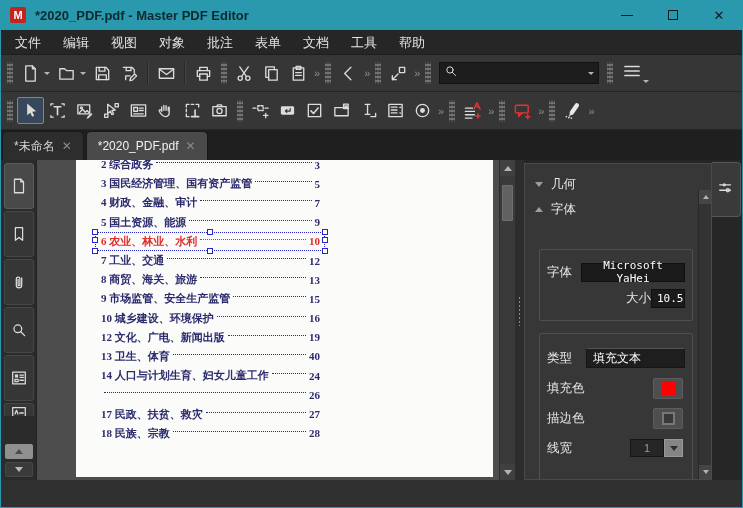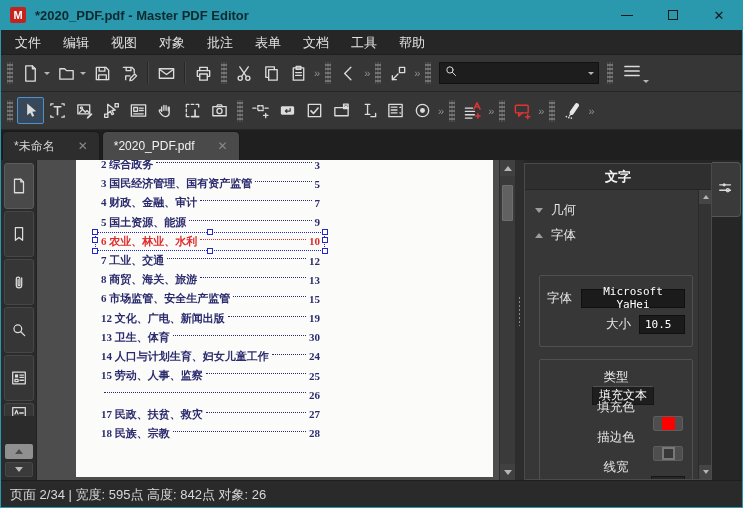--- a/index.html
+++ b/index.html
@@ -37,21 +37,21 @@
   .menu-wrap{position:relative;width:30px;height:28px;display:flex;align-items:center;justify-content:center;}
   .menu-wrap svg{width:20px;height:20px;}
   .mini-dd{position:absolute;right:-2px;bottom:1px;width:0;height:0;border:3px solid transparent;border-top-color:#b5b5b5;}
   svg .st{stroke:#dcdcdc;fill:none;stroke-width:1.4px;stroke-linecap:round;stroke-linejoin:round;}
   svg .s2{stroke:#dcdcdc;fill:none;stroke-width:1.7px;stroke-linecap:round;stroke-linejoin:round;}
   svg .sf{fill:#dcdcdc;stroke:none;}
   svg .rd{stroke:#e23434;fill:none;stroke-width:1.5px;stroke-linecap:round;stroke-linejoin:round;}
   svg .dk{stroke:#363636;fill:none;stroke-width:1.3px;stroke-linecap:round;stroke-linejoin:round;}
   
   .tabbar{height:30px;flex:none;background:#1f1f1f;display:flex;align-items:flex-end;padding-left:1px;}
-  .tab{height:29px;display:flex;align-items:center;gap:23px;padding:0 11px;margin-right:2px;
+  .tab{height:29px;display:flex;align-items:center;gap:7px;padding:0 11px;margin-right:2px;
     background:#2d2d2d;border:1px solid #191919;border-bottom:none;border-radius:5px 5px 0 0;}
   .tab .tlabel{font-size:12px;color:#d6d6d6;}
   .tab.active{background:#4a4a4a;}
   .tab.active .tlabel{color:#f2f2f2;}
   .tclose{color:#8a8a8a;font-size:12px;font-weight:bold;}
   
   .main{height:320px;flex:none;display:flex;background:#f0abfc;}
   .sidebar{width:36px;flex:none;background:#2b2b2b;border-right:1px solid #222;display:flex;flex-direction:column;align-items:center;padding-top:3px;position:relative;}
   .sbtn{width:30px;height:46px;flex:none;margin-bottom:2px;background:#363636;border:1px solid #474747;border-radius:3px;
     display:flex;align-items:center;justify-content:center;overflow:hidden;}
@@ -100,26 +100,26 @@
     font-weight:bold;font-size:13px;color:#f2f2f2;}
   .psections{padding:8px 0 0 10px;}
   .psec{height:25px;display:flex;align-items:center;gap:8px;}
   .car{width:0;height:0;border:4px solid transparent;}
   .car.down{border-top:5px solid #9d9d9d;margin-top:4px;}
   .car.up{border-bottom:5px solid #9d9d9d;margin-bottom:4px;}
   .group{margin:0 18px 0 14px;border:1px solid #505050;border-radius:2px;padding:9px 7px;}
   .g1{margin-top:27px;}
   .g2{margin-top:12px;padding-bottom:30px;}
   .prow{display:flex;align-items:center;height:26px;}
-  .g2 .prow{height:30px;flex-direction:column;}
+  .g2 .prow{height:30px;}
   .plabel{flex:none;}
   .pfield{background:#1b1b1b;border:1px solid #101010;color:#fff;font-family:"DejaVu Sans Mono","Liberation Mono",monospace;
     font-size:11px;height:19px;display:flex;align-items:center;padding:0 5px;}
   .f-font{flex:1;margin-left:9px;text-align:center;}
-  .f-size{width:46px;margin-left:8px;}
+  .f-size{width:34px;}
   .pright{margin-left:auto;}
   .combo{flex:1;margin-left:14px;height:20px;background:#1e1e1e;border:1px solid #161616;border-top-color:#525252;
     display:flex;align-items:center;padding:0 6px;color:#fff;font-size:12px;}
   .swatchbtn{width:30px;height:21px;background:#4e4e4e;border:1px solid #5d5d5d;border-radius:2px;
     display:flex;align-items:center;justify-content:center;margin-right:2px;}
   .swatch{width:13px;height:13px;}
   .swatch.stroke{background:#383838;border:2px solid #787878;}
   .spinval{width:34px;height:18px;background:#262626;border:1px solid #161616;color:#9a9a9a;font-size:11px;
     display:flex;align-items:center;justify-content:center;}
   .spincar{width:19px;height:18px;background:#858585;border:1px solid #999;display:flex;align-items:center;justify-content:center;margin-right:2px;}
@@ -504,43 +504,43 @@
               <span class="ttitle">7 工业、交通</span>
               <span class="leader"></span>
               <span class="tpage">12</span>
             </div>
             <div class="trow">
               <span class="ttitle">8 商贸、海关、旅游</span>
               <span class="leader"></span>
               <span class="tpage">13</span>
             </div>
             <div class="trow">
-              <span class="ttitle">6 市场监管、安全生产监管</span>
+              <span class="ttitle">9 市场监管、安全生产监管</span>
               <span class="leader"></span>
               <span class="tpage">15</span>
             </div>
             <div class="trow">
+              <span class="ttitle">10 城乡建设、环境保护</span>
+              <span class="leader"></span>
+              <span class="tpage">16</span>
+            </div>
+            <div class="trow">
               <span class="ttitle">12 文化、广电、新闻出版</span>
               <span class="leader"></span>
               <span class="tpage">19</span>
             </div>
             <div class="trow">
               <span class="ttitle">13 卫生、体育</span>
               <span class="leader"></span>
-              <span class="tpage">30</span>
+              <span class="tpage">40</span>
             </div>
             <div class="trow">
               <span class="ttitle">14 人口与计划生育、妇女儿童工作</span>
               <span class="leader"></span>
               <span class="tpage">24</span>
-            </div>
-            <div class="trow">
-              <span class="ttitle">15 劳动、人事、监察</span>
-              <span class="leader"></span>
-              <span class="tpage">25</span>
             </div>
             <div class="trow">
               <span class="leader"></span>
               <span class="tpage">26</span>
             </div>
             <div class="trow">
               <span class="ttitle">17 民政、扶贫、救灾</span>
               <span class="leader"></span>
               <span class="tpage">27</span>
             </div>
@@ -561,21 +561,20 @@
           </div>
       </div>
     </div>
 
     <div class="splitter">
       <div class="grip2"></div>
     </div>
 
     <div class="panelregion">
       <div class="panel">
-        <div class="phead">文字</div>
         <div class="psections">
           <div class="psec">
             <span class="car down"></span>
             <span>几何</span>
           </div>
           <div class="psec">
             <span class="car up"></span>
             <span>字体</span>
           </div>
         </div>
@@ -629,16 +628,13 @@
                 <path class="st" d="M3 6.5h12"></path>
                 <circle class="sf" cx="8" cy="6.5" r="1.7"></circle>
                 <path class="st" d="M3 12.5h12"></path>
                 <circle class="st" cx="12" cy="12.5" r="1.7"></circle>
               </svg></span>
         </div>
       </div>
     </div>
   </div>
 
-  <div class="statusbar">
-    <span>页面 2/34 | 宽度: 595点 高度: 842点 对象: 26</span>
-  </div>
 </div>
 
 </body></html>

